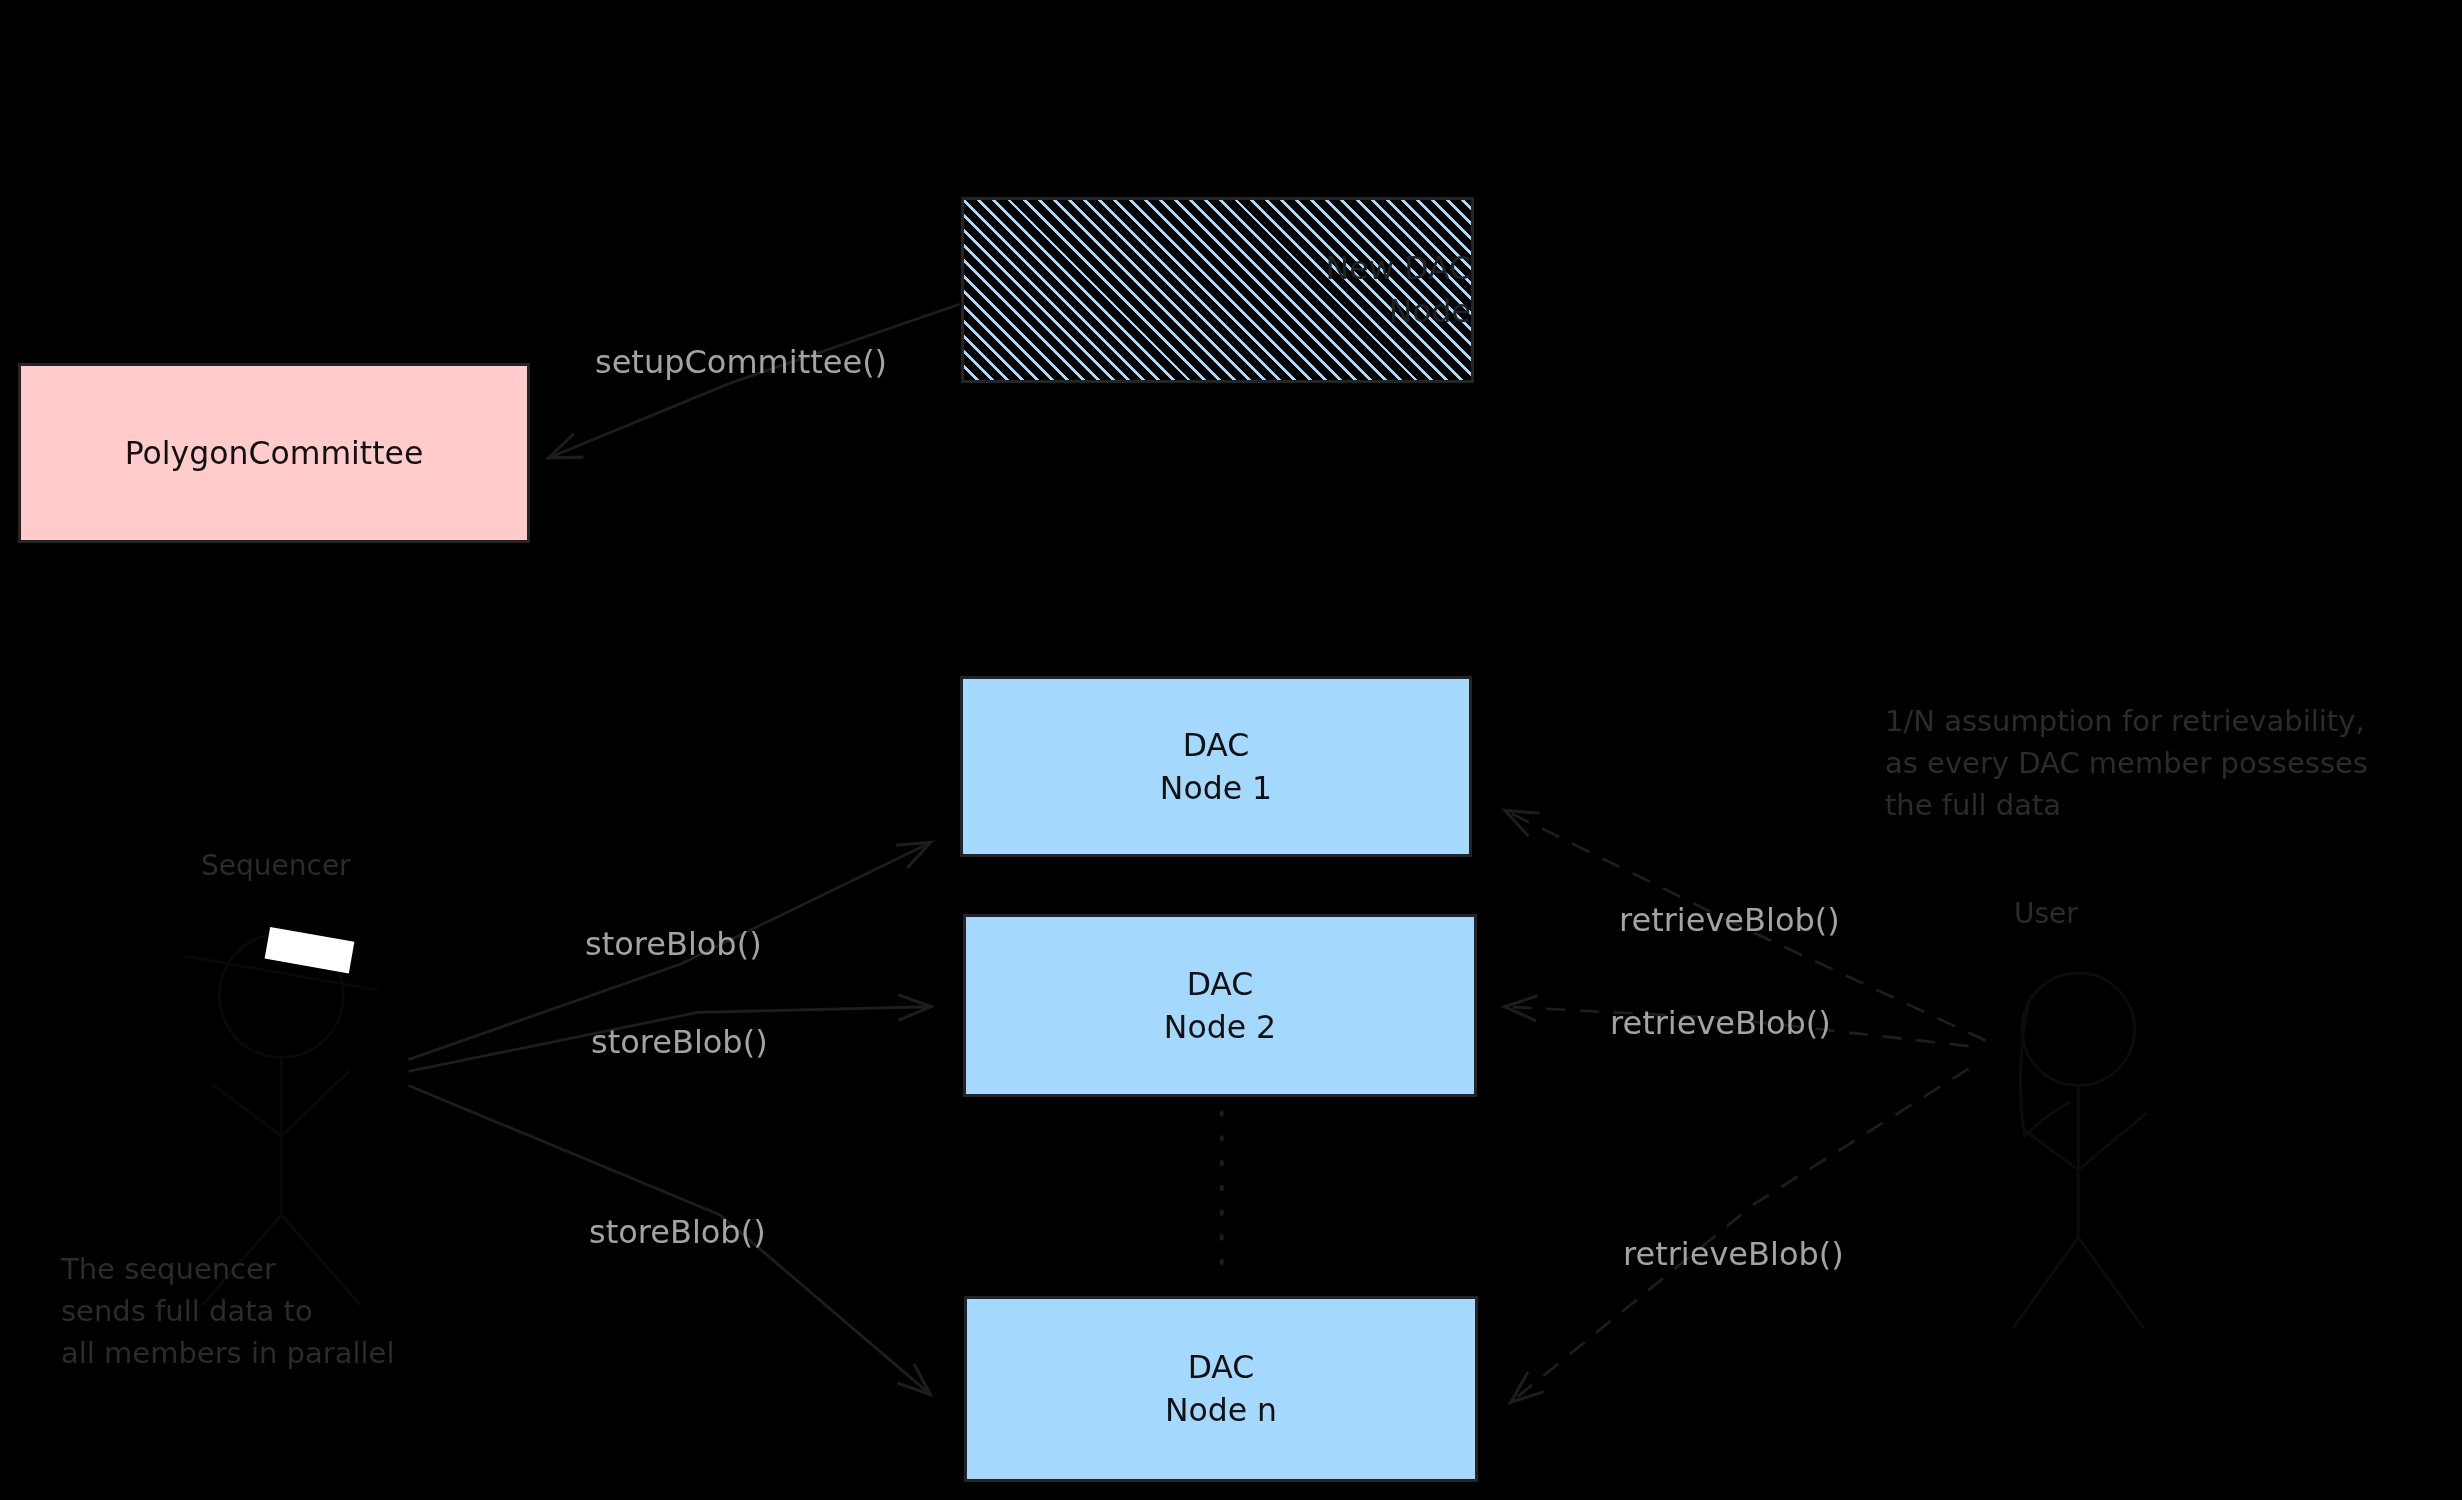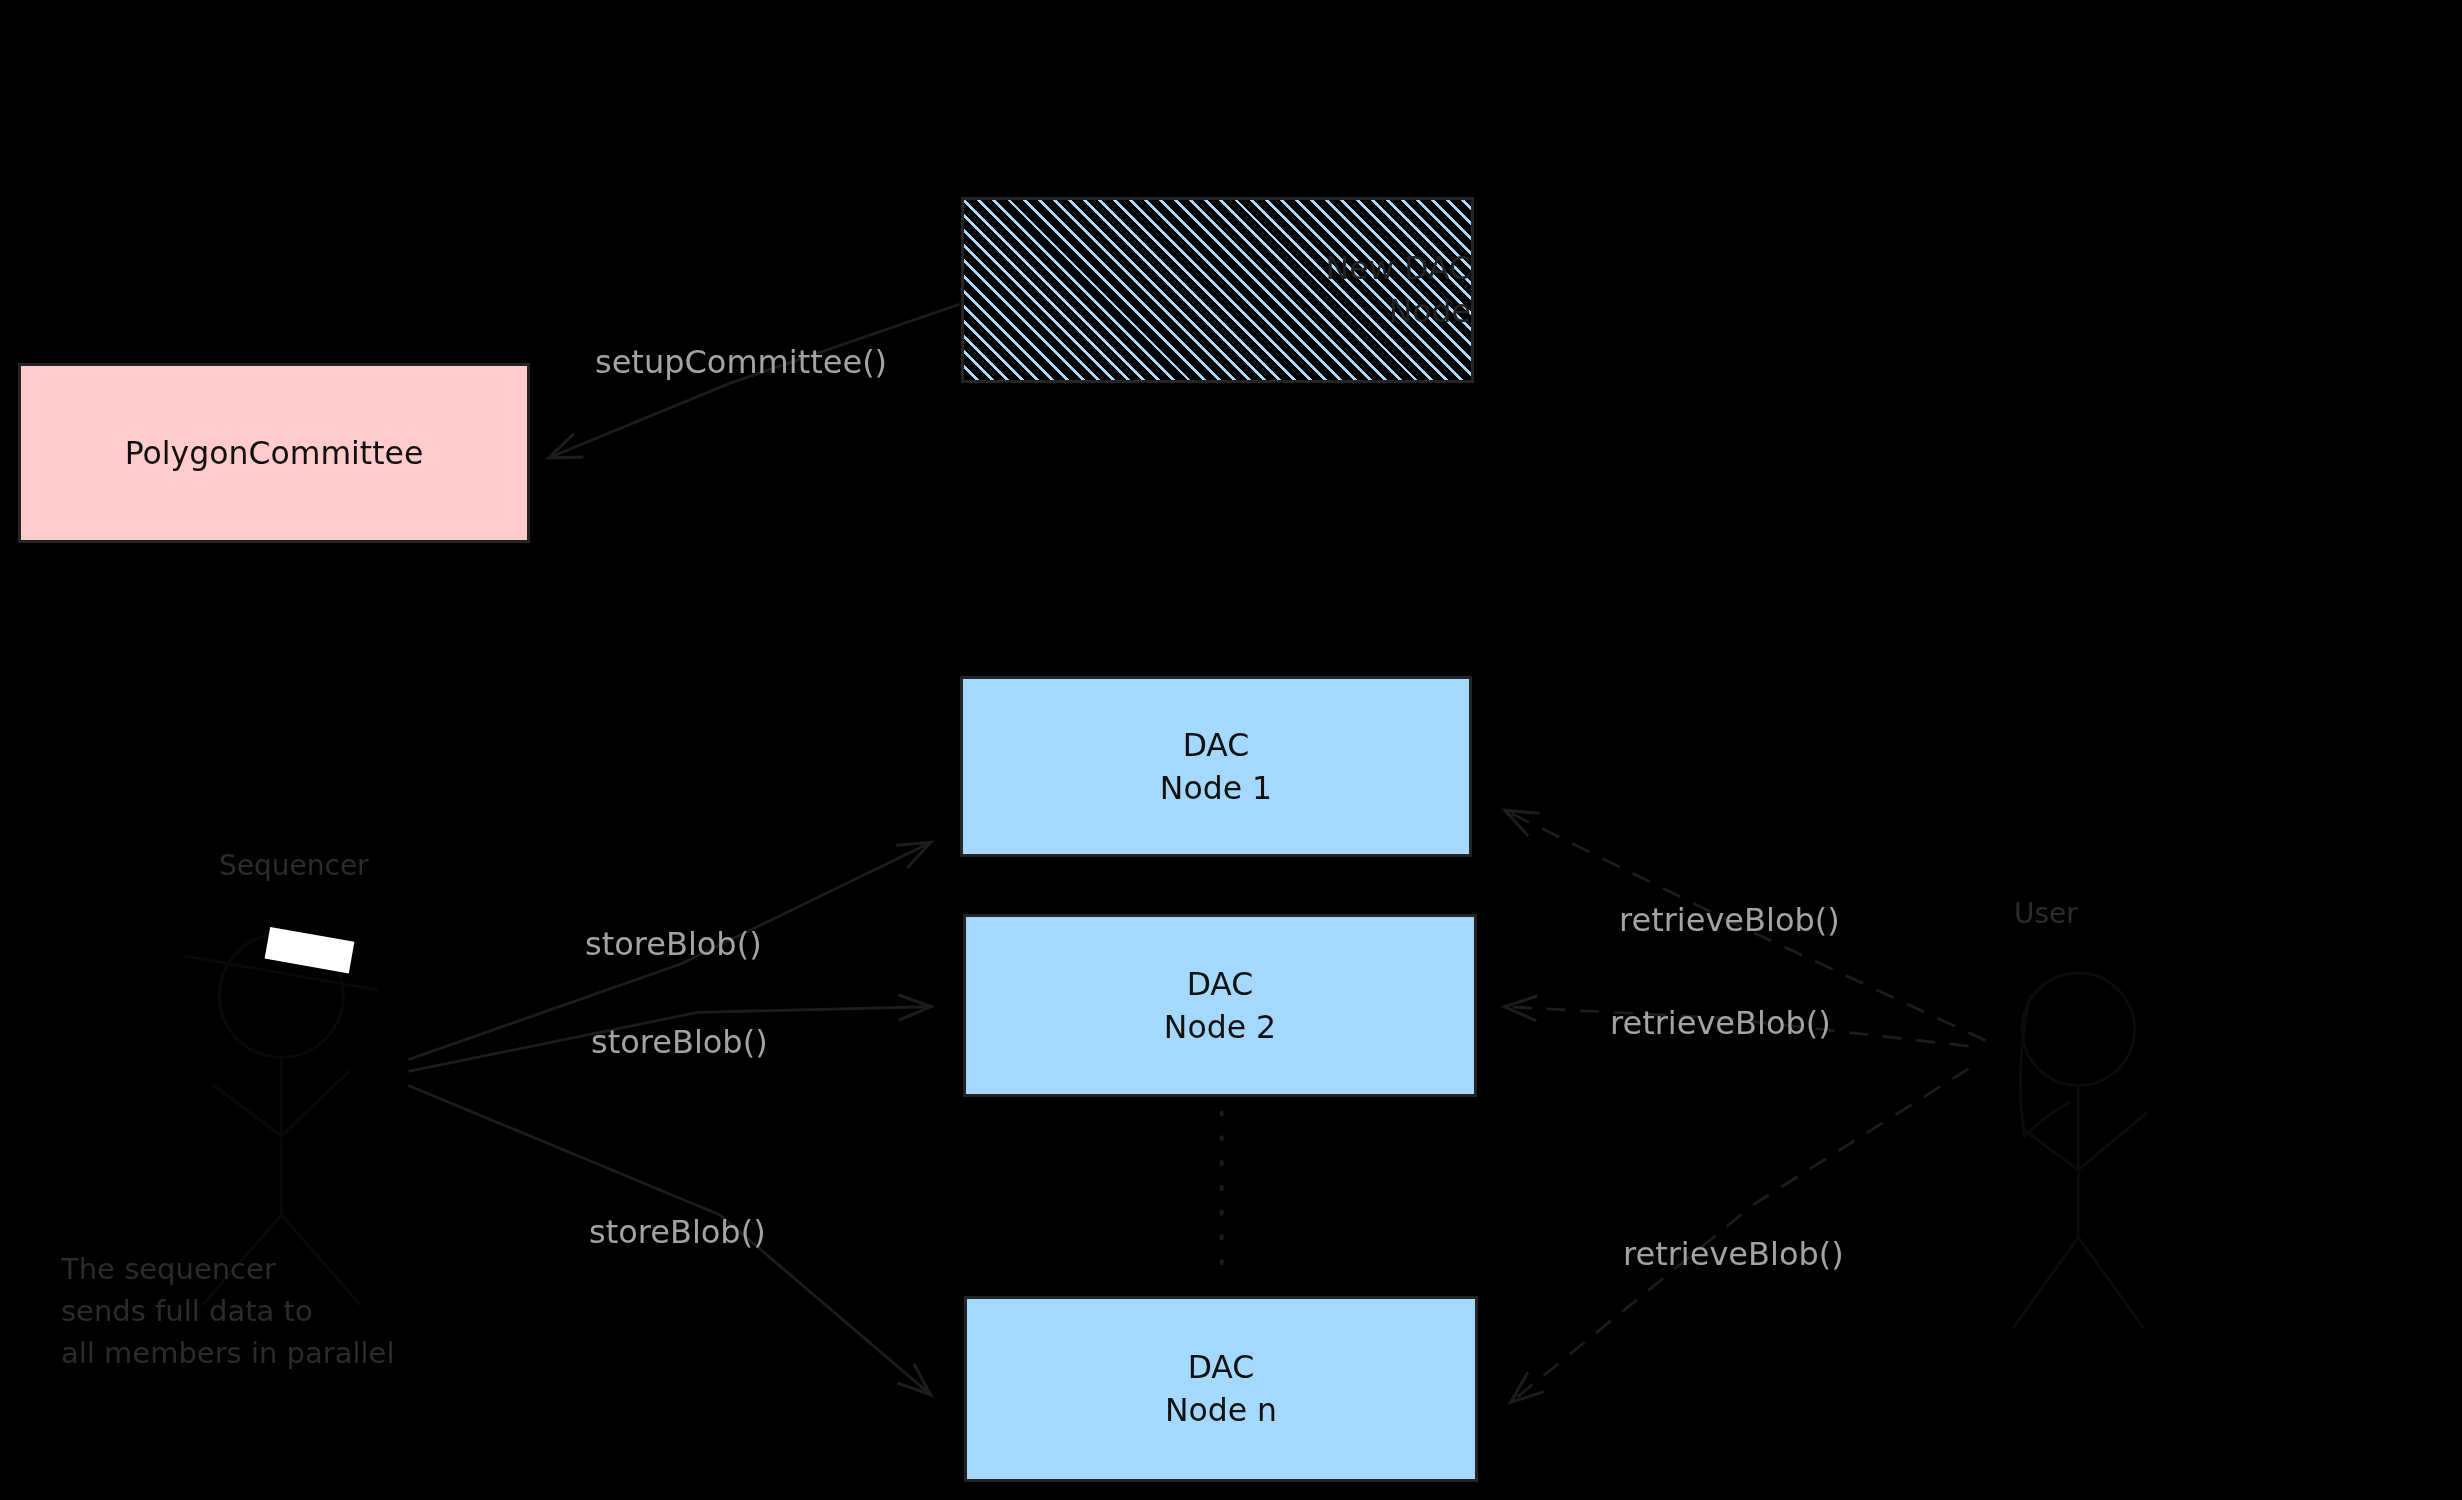--- a/index.html
+++ b/index.html
@@ -96,26 +96,29 @@
     <div class="lbl">DAC</div>
     <div class="lbl">Node 2</div>
   </div>
 
   <div class="node-box" style="left:964px;top:1296px;width:514px;height:186px;background:#A5D8FD;">
     <div class="lbl">DAC</div>
     <div class="lbl">Node n</div>
   </div>
 
 
+  <div class="note" style="left:1885px;top:700px;width:563px;">1/N assumption for retrievability,
+as every DAC member possesses
+the full data</div>
 
   <div class="note" style="left:61px;top:1248px;width:450px;">The sequencer
 sends full data to
 all members in parallel</div>
 
-  <div class="figure-lbl" style="left:219px;top:849px;">Sequencer</div>
+  <div class="figure-lbl" style="left:201px;top:849px;">Sequencer</div>
   <div class="figure-lbl" style="left:2014px;top:897px;">User</div>
 
   <div class="edge-lbl" style="left:595px;top:343px;">setupCommittee()</div>
 
   <div class="edge-lbl" style="left:585px;top:925px;">storeBlob()</div>
   <div class="edge-lbl" style="left:591px;top:1023px;">storeBlob()</div>
   <div class="edge-lbl" style="left:589px;top:1213px;">storeBlob()</div>
 
   <div class="edge-lbl" style="left:1619px;top:901px;">retrieveBlob()</div>
   <div class="edge-lbl" style="left:1610px;top:1004px;">retrieveBlob()</div>

